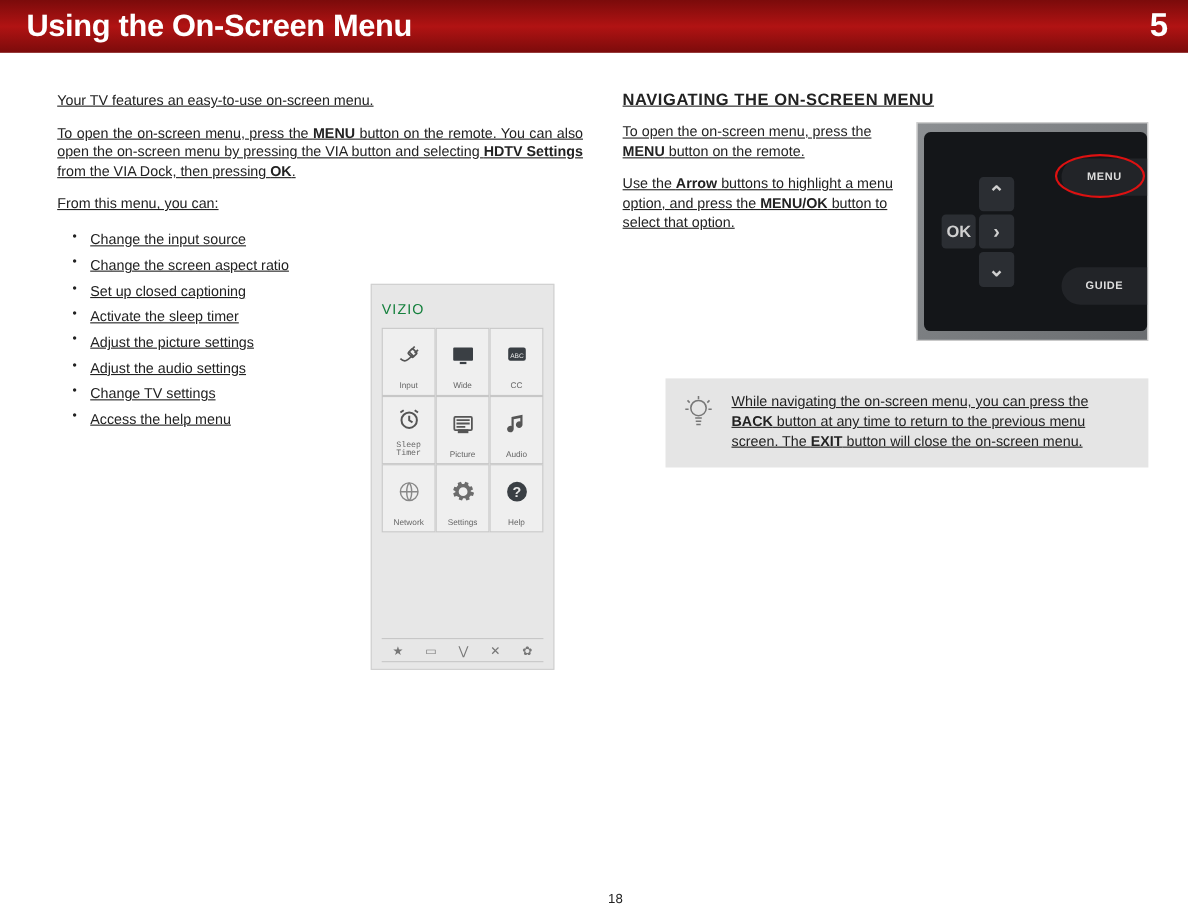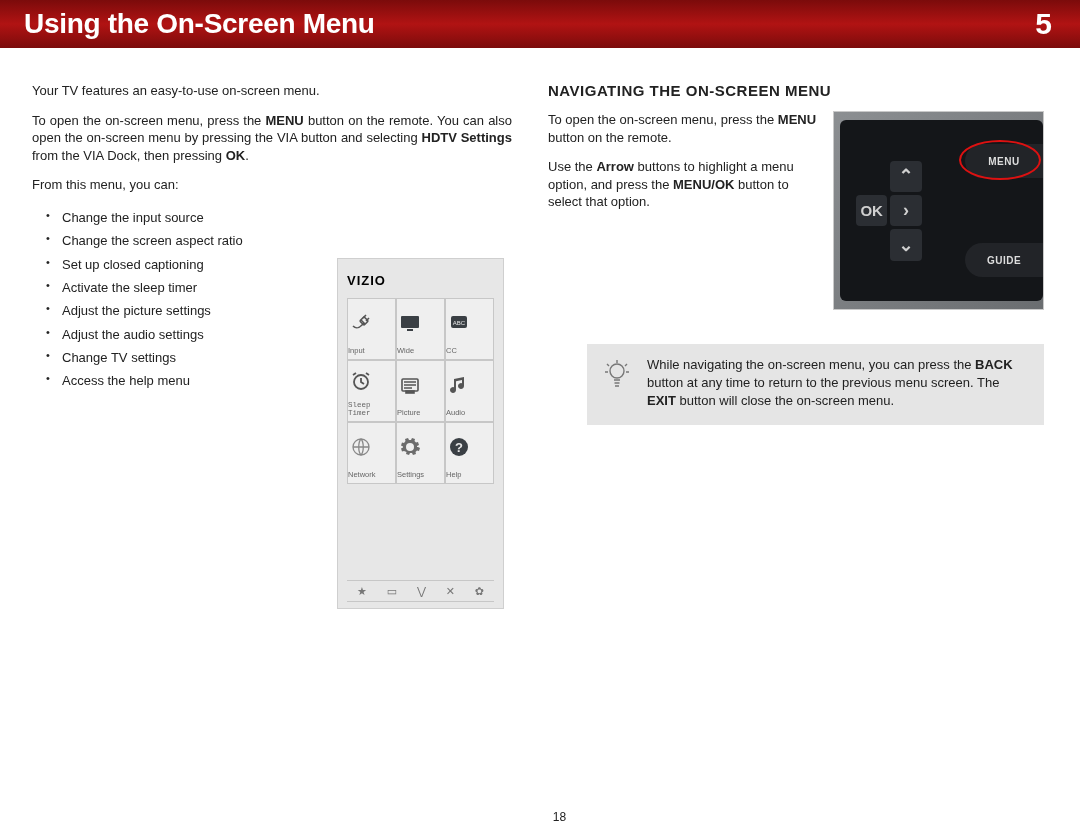--- a/index.html
+++ b/index.html
@@ -11,29 +11,30 @@
     color: #222;
     font-size: 13px;
     position: relative;
   }
   .banner {
     background: linear-gradient(to bottom, #7b0b0b 0%, #b11313 50%, #7b0b0b 100%);
     height: 48px;
     display: flex;
     align-items: center;
     justify-content: space-between;
-    padding: 0 28px 0 24px;
+    padding: 0 18px 0 24px;
     color: #fff;
   }
   .banner-title { font-size: 28px; font-weight: 600; letter-spacing: -0.3px; }
   .banner-num { font-size: 30px; font-weight: 600; }
   .page {
     display: flex;
-    padding: 34px 36px 10px 32px;
+    padding: 34px 36px 10px 52px;
     gap: 36px;
+    text-decoration: underline;
   }
   .col { flex: 1 1 50%; }
   .col-left { max-width: 480px; }
   .col-right { max-width: 500px; }
   p { line-height: 1.35; margin-bottom: 12px; }
   .justify { text-align: justify; }
   .bold { font-weight: 700; }
   ul.bullets { list-style: none; padding-left: 30px; margin-top: 4px; }
   ul.bullets li { position: relative; line-height: 1.8; }
   ul.bullets li::before { content: "•"; position: absolute; left: -16px; top: 0; font-size: 11px; }
@@ -43,29 +44,29 @@
   .vizio-menu {
     position: absolute;
     left: 337px;
     top: 258px;
     width: 167px;
     height: 351px;
     border: 1px solid #cfcfcf;
     background: #e7e7e7;
     padding: 14px 9px 6px;
   }
-  .vizio-logo { font-size: 13px; font-weight: 700; letter-spacing: 1px; color:#000000; margin-bottom: 10px; font-family: Arial, sans-serif;}
+  .vizio-logo { font-size: 13px; font-weight: 400; letter-spacing: 1px; color:#15803d; margin-bottom: 10px; font-family: Arial, sans-serif;}
   .menu-grid { display: grid; grid-template-columns: repeat(3, 1fr); gap: 0; }
   .menu-cell {
     height: 62px;
     border: 0.5px solid #c7c7c7;
     background: #efefef;
     display: flex;
     flex-direction: column;
-    align-items: flex-start;
+    align-items: center;
     justify-content: flex-end;
     padding-bottom: 4px;
   }
   .menu-icon {
     flex: 1;
     display: flex;
     align-items: center;
     justify-content: center;
     width: 26px;
     color: #555;

